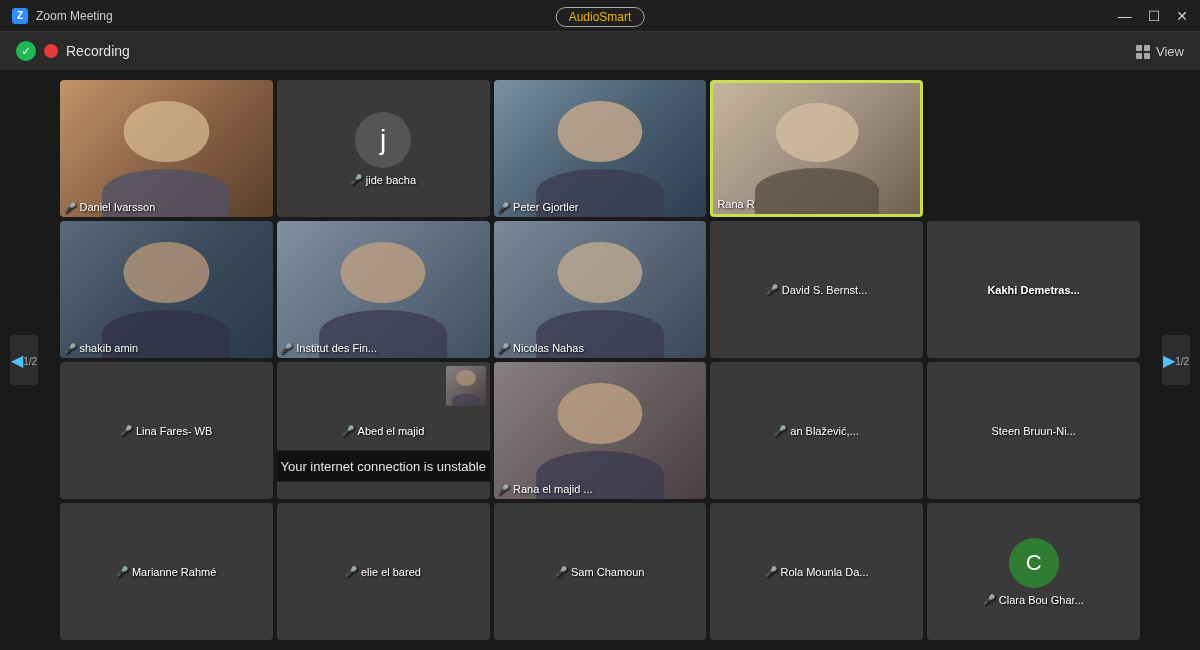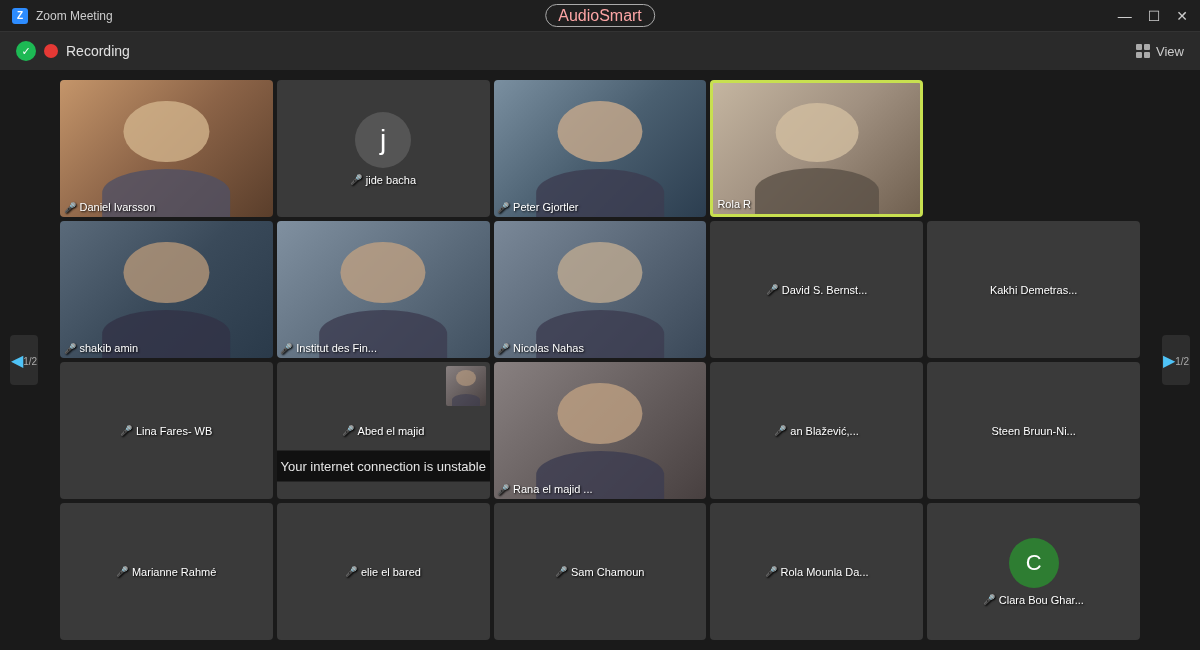--- a/index.html
+++ b/index.html
@@ -45,22 +45,22 @@
     .title-bar-center {
       position: absolute;
       left: 50%;
       transform: translateX(-50%);
     }
     .audiosmart-badge {
       background: transparent;
       border: 1px solid #aaa;
       border-radius: 12px;
       padding: 2px 12px;
-      color: #fca5a5;
-      font-size: 16px;
+      color: #eab308;
+      font-size: 12px;
     }
     .title-bar-controls {
       display: flex;
       gap: 16px;
       align-items: center;
     }
     .win-btn {
       color: #ccc;
       font-size: 14px;
       cursor: pointer;
@@ -100,21 +100,21 @@
       background: #e53935;
       border-radius: 50%;
     }
     .rec-label {
       color: #e0e0e0;
       font-size: 14px;
       font-weight: 500;
     }
     .view-btn {
       display: flex;
-      align-items: flex-start;
+      align-items: flex-end;
       gap: 6px;
       color: #ccc;
       font-size: 13px;
       cursor: pointer;
     }
     .grid-icon {
       display: grid;
       grid-template-columns: 1fr 1fr;
       gap: 2px;
       width: 14px;
@@ -370,21 +370,21 @@
         </div>
       </div>
 
 
       <div class="video-tile video-bg-rana active-speaker">
         <div class="person-silhouette">
           <div class="face" style="background:rgba(210,190,160,0.8);"></div>
           <div class="body" style="background:rgba(90,80,70,0.8);"></div>
         </div>
         <div class="participant-name">
-          <span>Rola R</span>
+          <span>Rana R</span>
         </div>
       </div>
     </div>
 
     <div style="display:grid; grid-template-columns: repeat(5,1fr); gap:4px;">
 
       <div class="video-tile video-bg-shakib">
         <div class="person-silhouette">
           <div class="face" style="background:rgba(180,150,120,0.8);"></div>
           <div class="body" style="background:rgba(50,50,70,0.8);"></div>
@@ -418,21 +418,21 @@
       </div>
 
       <div class="video-tile avatar-tile">
         <div class="participant-name" style="position:relative; bottom:auto; left:auto;">
           <span class="mute-icon">🎤</span>
           <span>David S. Bernst...</span>
         </div>
       </div>
 
       <div class="video-tile avatar-tile">
-        <div class="participant-name" style="position:relative; bottom:auto; left:auto; text-align:right;">
+        <div class="participant-name" style="position:relative; bottom:auto; left:auto; text-align:right;font-weight:bold;">
           <span>Kakhi Demetras...</span>
         </div>
       </div>
     </div>
 
     <div style="display:grid; grid-template-columns: repeat(5,1fr); gap:4px; position:relative;">
 
       <div class="video-tile avatar-tile">
         <div class="participant-name" style="position:relative; bottom:auto; left:auto;">
           <span class="mute-icon">🎤</span>

